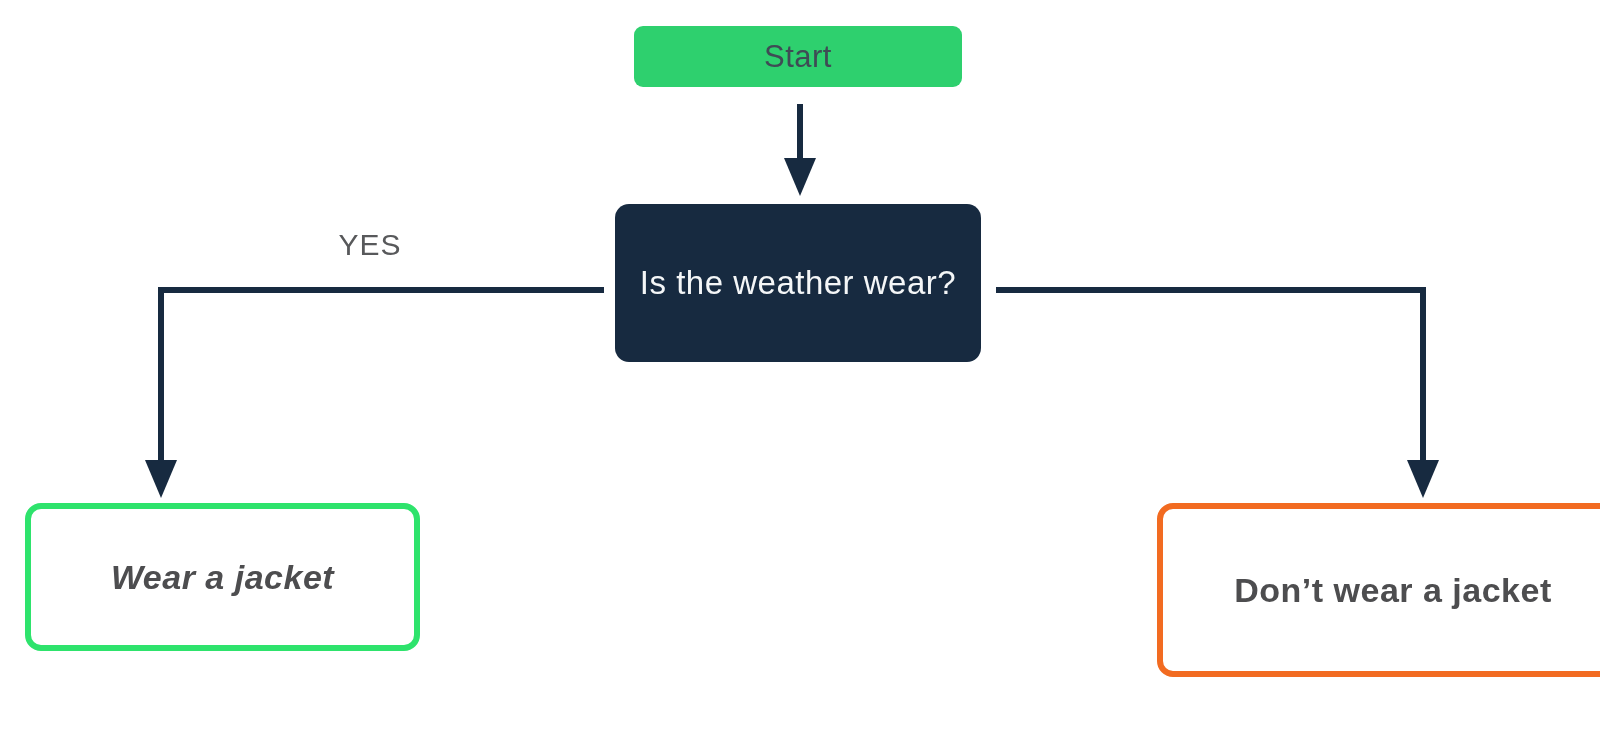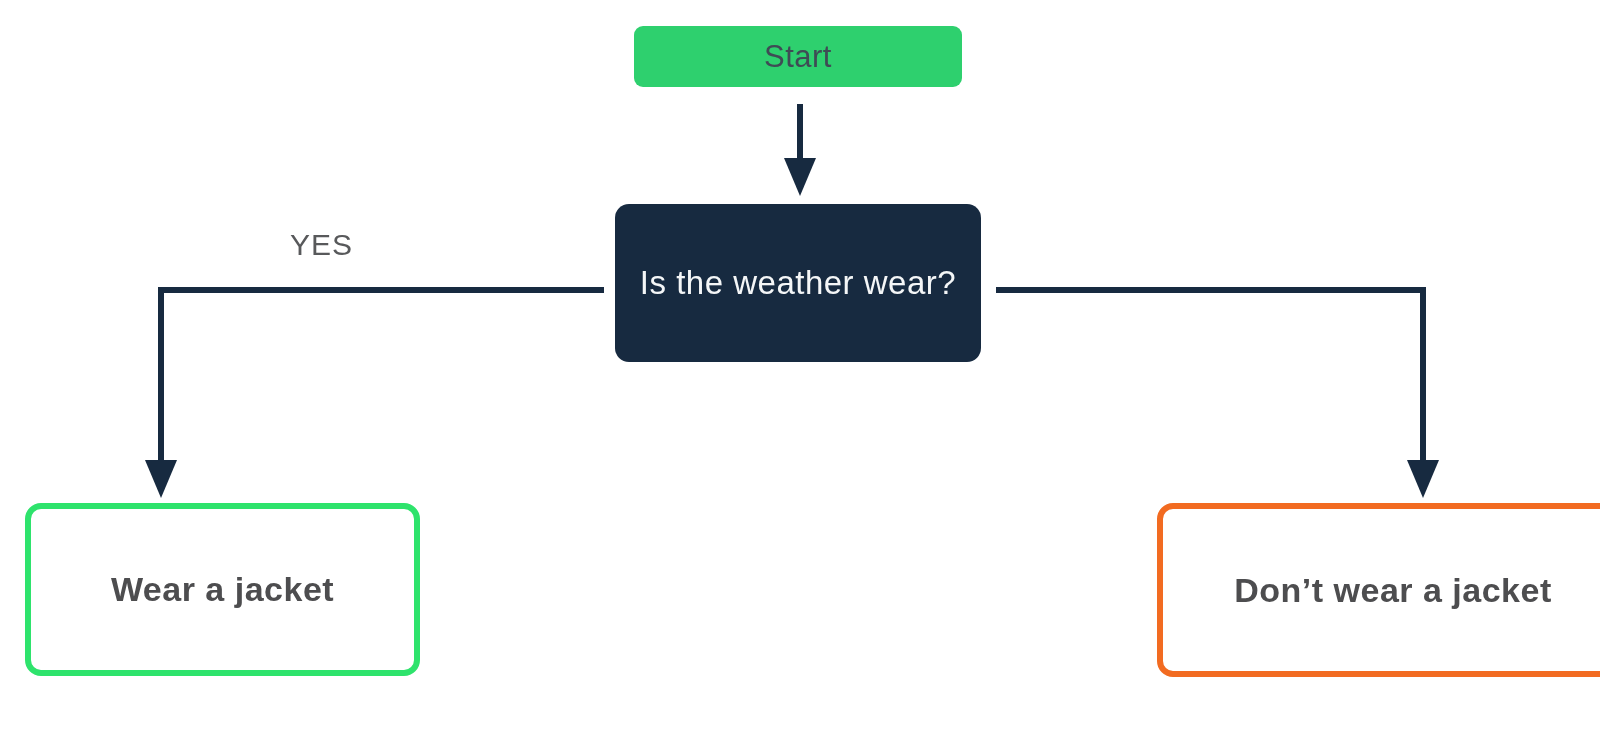--- a/index.html
+++ b/index.html
@@ -56,22 +56,23 @@
   .node-outcome {
     background: #ffffff;
     border-radius: 16px;
     color: var(--outcome-text);
     font-size: 34px;
     font-weight: bold;
     letter-spacing: 0.5px;
   }
   .node-outcome-yes {
     left: 25px; top: 503px;
-    width: 395px; height: 173px;
+    width: 395px; height: 148px;
     border: 6px solid var(--yes-border);
+    font-style: italic;
   }
   .node-outcome-no {
     left: 1157px; top: 503px;
     width: 472px; height: 174px;
     border: 6px solid var(--no-border);
   }
   .edge-line {
     position: absolute;
     background: var(--connector);
   }
@@ -86,21 +87,21 @@
     border-left: 16px solid transparent;
     border-right: 16px solid transparent;
     border-top: 38px solid var(--connector);
   }
   .arrowhead-start { left: 784px;  top: 158px; }
   .arrowhead-yes   { left: 145px;  top: 460px; }
   .arrowhead-no    { left: 1407px; top: 460px; }
   .edge-label {
     position: absolute;
     width: 160px;
-    text-align: left;
+    text-align: center;
     color: var(--edge-label);
     font-size: 30px;
     letter-spacing: 1px;
   }
   .edge-label-yes { left: 290px;  top: 228px; }
   .edge-label-no  { left: 1091px; top: 228px; }
 </style>
 </head>
 <body>
 

